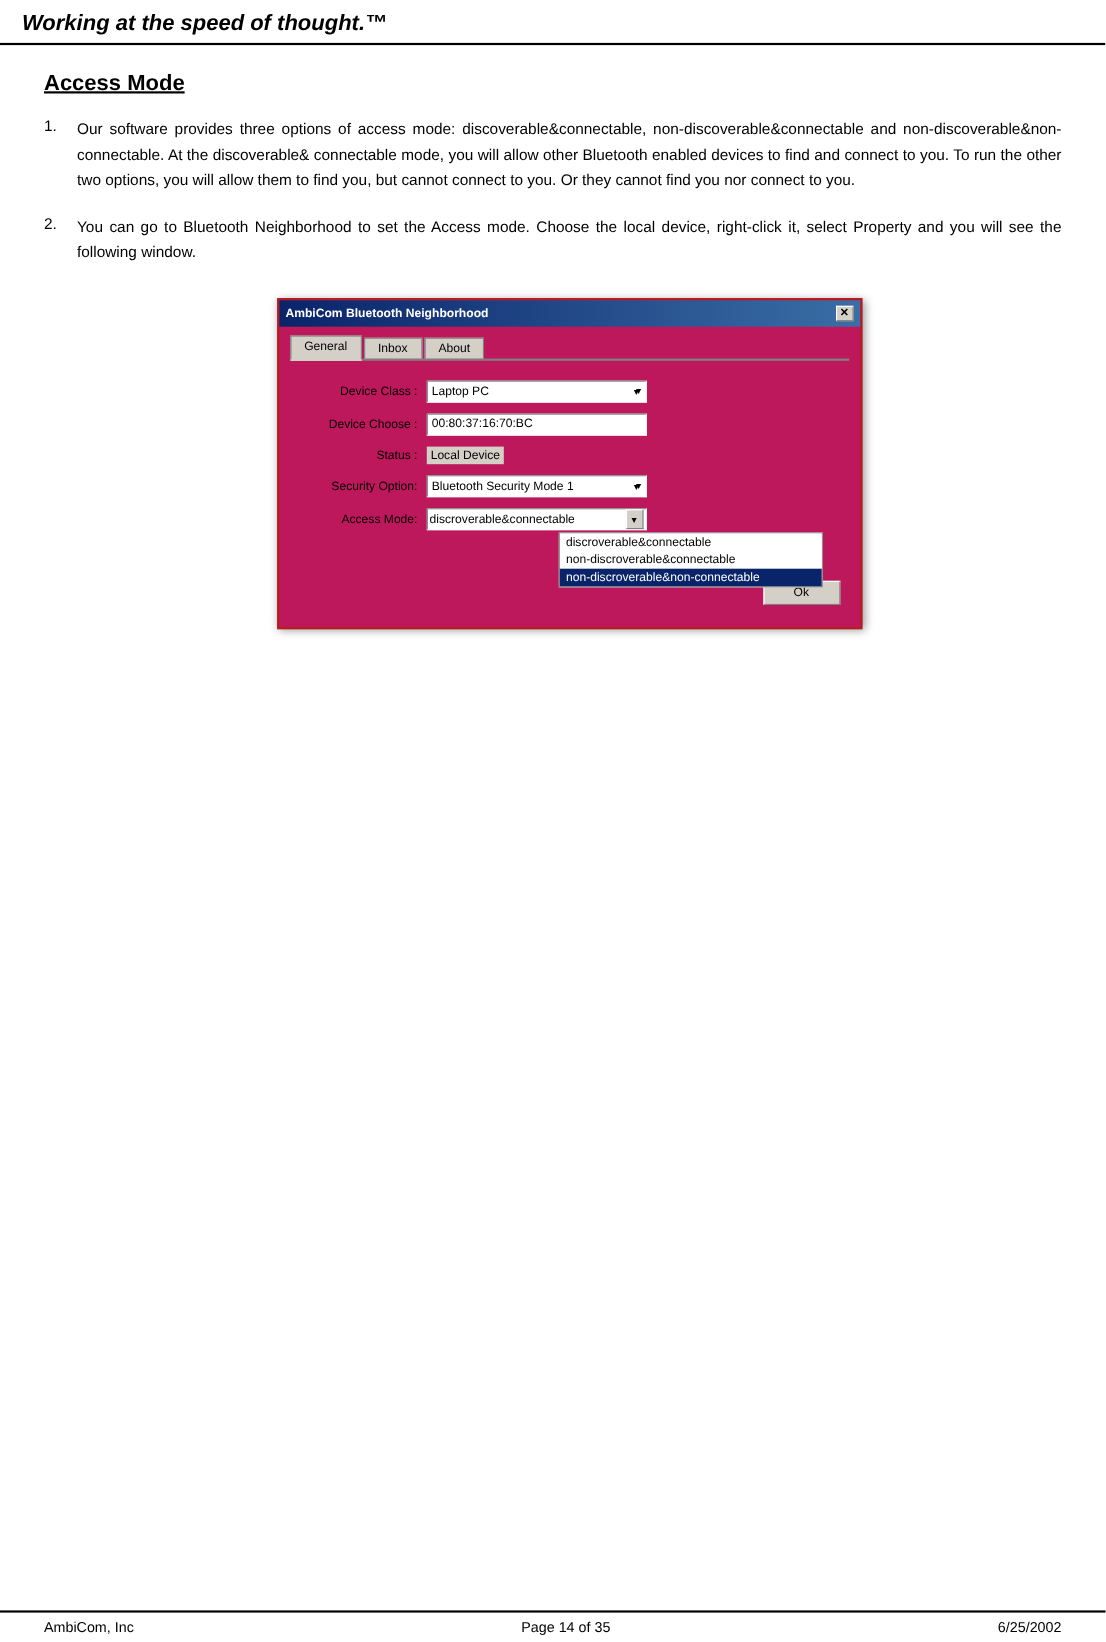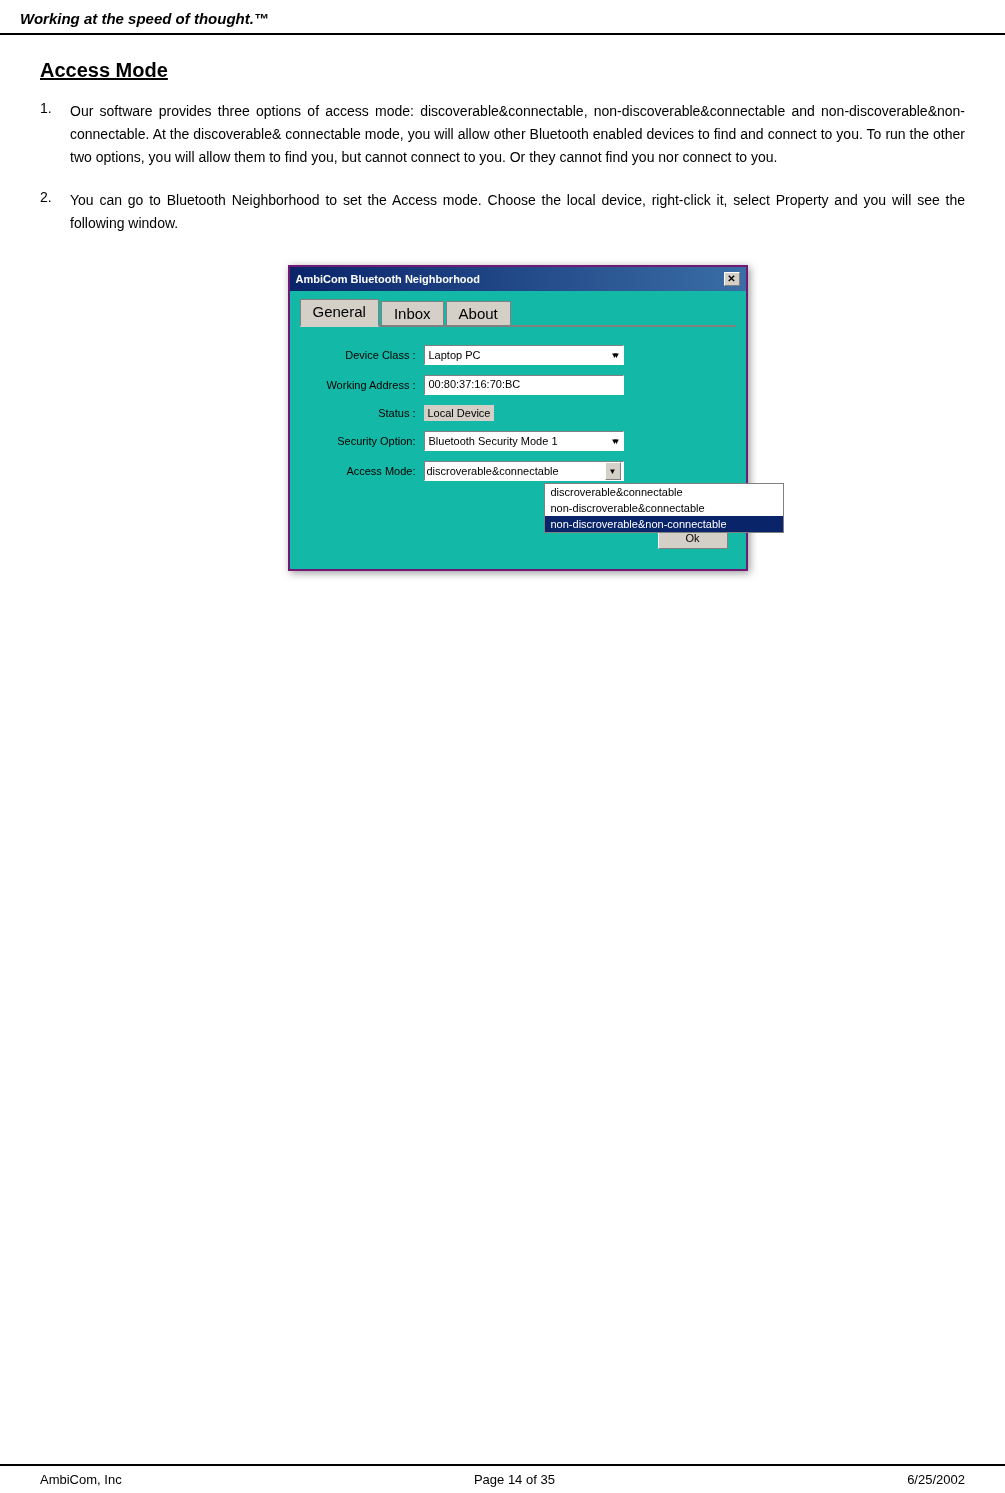--- a/index.html
+++ b/index.html
@@ -20,21 +20,21 @@
       padding: 10px 20px 6px 20px;
       border-bottom: 2px solid #000;
     }
 
     .header-left {
       font-size: 13px;
       line-height: 1.5;
     }
 
     .header-right {
-      font-size: 15px;
+      font-size: 20px;
       font-style: italic;
       font-weight: bold;
     }
 
     .content {
       padding: 24px 40px 20px 40px;
     }
 
     .page-title {
       font-size: 20px;
@@ -60,23 +60,23 @@
     }
 
     .screenshot-container {
       display: flex;
       justify-content: center;
       margin: 30px 0 20px 30px;
     }
 
     
     .dialog {
-      width: 460px;
-      border: 2px solid #701a75;
-      background: #14b8a6;
+      width: 532px;
+      border: 2px solid #b91c1c;
+      background: #be185d;
       font-family: 'Tahoma', Arial, sans-serif;
       font-size: 11px;
       box-shadow: 2px 2px 8px rgba(0,0,0,0.4);
     }
 
     .dialog-titlebar {
       background: linear-gradient(to right, #0a246a, #3a6ea5);
       color: #fff;
       font-size: 12px;
       font-weight: bold;
@@ -117,21 +117,21 @@
       align-items: flex-end;
       border-bottom: 2px solid #808080;
       margin-bottom: 10px;
     }
 
     .tab {
       padding: 3px 12px;
       background: #d4d0c8;
       border: 1px solid #808080;
       border-bottom: none;
-      font-size: 15px;
+      font-size: 11px;
       cursor: pointer;
       margin-right: 2px;
     }
 
     .tab.active {
       background: #d4d0c8;
       border-bottom: 2px solid #d4d0c8;
       margin-bottom: -2px;
       padding-bottom: 5px;
       z-index: 1;
@@ -324,21 +324,21 @@
             <div class="form-label">Device Class :</div>
             <div class="select-wrapper">
               <div class="form-input" style="width:200px; display:flex; align-items:center;">
                 <span style="flex:1;">Laptop PC</span>
                 <span style="font-size:8px;">▼</span>
               </div>
             </div>
           </div>
 
           <div class="form-row">
-            <div class="form-label">Working Address :</div>
+            <div class="form-label">Device Choose :</div>
             <div class="form-input form-input-wide">
               <span>00:80:37:16:70:BC</span>
             </div>
           </div>
 
           <div class="form-row">
             <div class="form-label">Status :</div>
             <div class="status-text">Local Device</div>
           </div>
 

